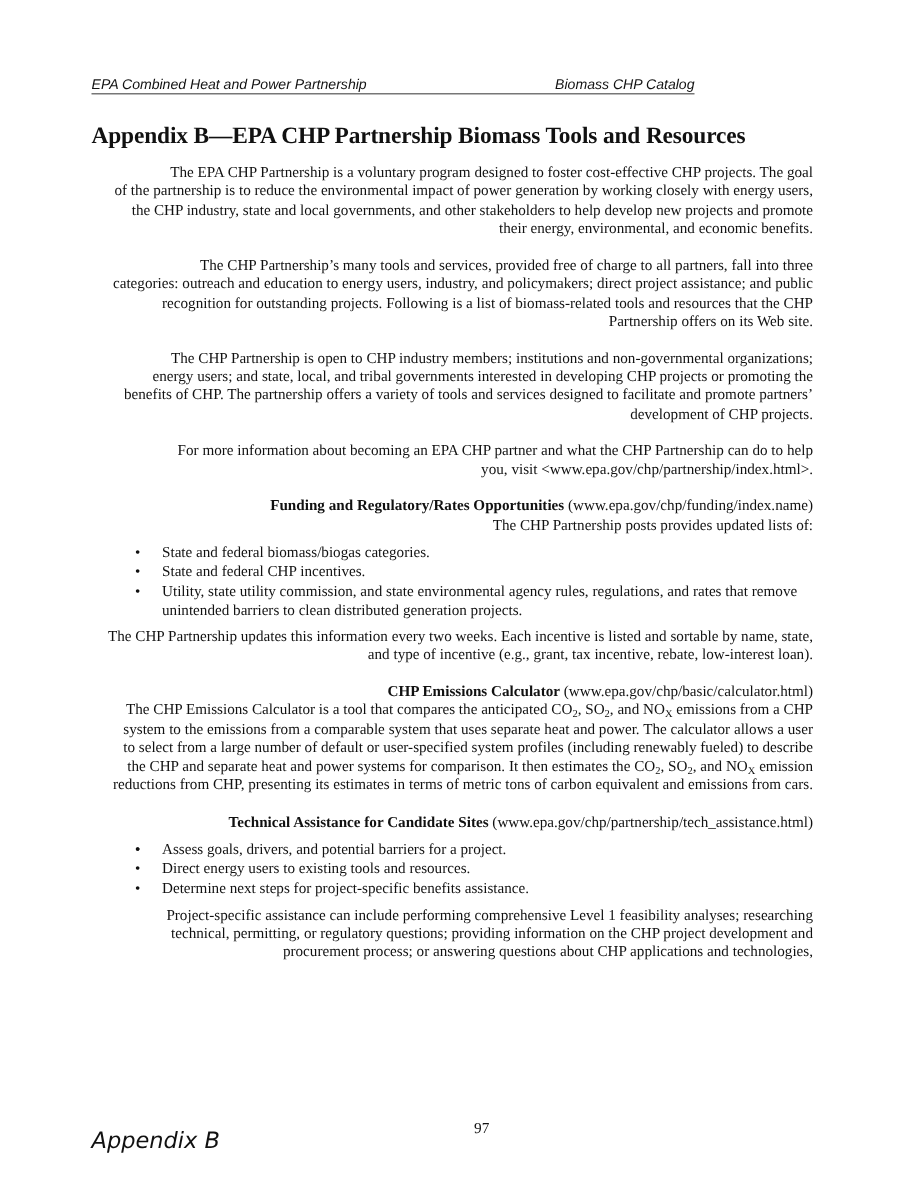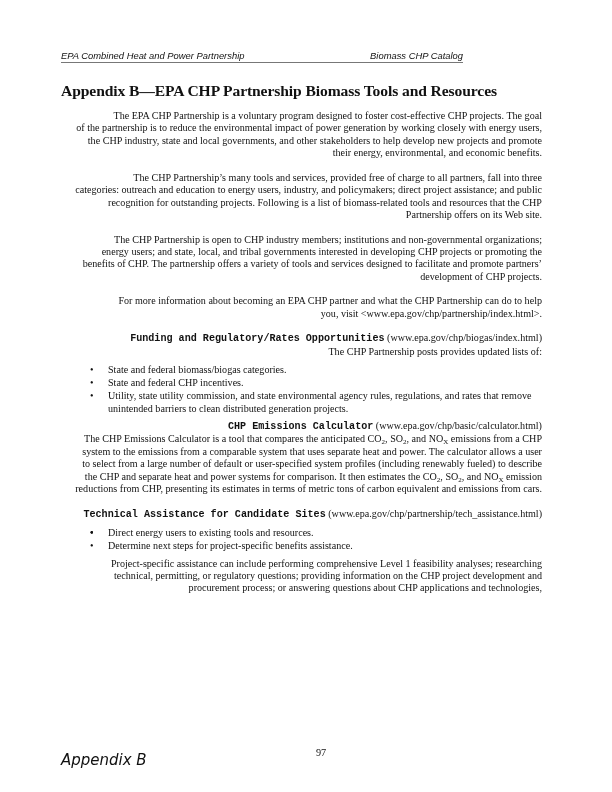--- a/index.html
+++ b/index.html
@@ -16,21 +16,21 @@
     position: absolute; left: 61px; top: 70px;
     font-family: Liberation Serif, serif; font-weight: bold; font-size: 15.6px;
     letter-spacing: -0.1px; white-space: nowrap;
   }
   .body {
     position: absolute; left: 72px; top: 98px; width: 470px;
     font-family: "Liberation Serif", serif; font-size: 10.1px; line-height: 12.4px;
   }
   .para { margin: 0 0 12.2px 0; text-align: right; }
   .indent { text-indent: 36px; }
-  .section-head { font-weight: bold; font-family: Liberation Mono, monospace; }
+  .section-head { font-weight: bold; }
   .url { font-weight: normal; }
   .bullets { margin: 6px 0 5px 0; padding: 0; list-style: none; }
   .bullets li { position: relative; padding-left: 36px; margin: 0 0 0.6px 0; }
   .bullets li .bullet { position: absolute; left: 18px; top: 0; }
   .tight { margin-bottom: 0; }
   sub { font-size: 7px; line-height: 0; vertical-align: -2px; }
   .footer-left {
     position: absolute; left: 61px; top: 739px;
     font-family: "DejaVu Sans", sans-serif; font-style: italic; font-size: 15px;
   }
@@ -52,44 +52,45 @@
   <div class="title">Appendix B—EPA CHP Partnership Biomass Tools and Resources</div>
 
   <div class="body">
     <p class="para indent">The EPA CHP Partnership is a voluntary program designed to foster cost-effective CHP projects. The goal of the partnership is to reduce the environmental impact of power generation by working closely with energy users, the CHP industry, state and local governments, and other stakeholders to help develop new projects and promote their energy, environmental, and economic benefits.</p>
     <p class="para indent">The CHP Partnership’s many tools and services, provided free of charge to all partners, fall into three categories: outreach and education to energy users, industry, and policymakers; direct project assistance; and public recognition for outstanding projects. Following is a list of biomass-related tools and resources that the CHP Partnership offers on its Web site.</p>
     <p class="para indent">The CHP Partnership is open to CHP industry members; institutions and non-governmental organizations; energy users; and state, local, and tribal governments interested in developing CHP projects or promoting the benefits of CHP. The partnership offers a variety of tools and services designed to facilitate and promote partners’ development of CHP projects.</p>
     <p class="para indent">For more information about becoming an EPA CHP partner and what the CHP Partnership can do to help you, visit &lt;www.epa.gov/chp/partnership/index.html&gt;.</p>
 
     <div>
       <p class="para tight">
-        <span class="section-head">Funding and Regulatory/Rates Opportunities</span><span class="url"> (www.epa.gov/chp/biogas/index.html)</span><br>
+        <span class="section-head">Funding and Regulatory/Rates Opportunities</span><span class="url"> (www.epa.gov/chp/funding/index.name)</span><br>
         <span>The CHP Partnership posts provides updated lists of:</span>
       </p>
       <ul class="bullets">
         <li><span class="bullet">•</span><span>State and federal biomass/biogas categories.</span></li>
         <li><span class="bullet">•</span><span>State and federal CHP incentives.</span></li>
         <li><span class="bullet">•</span><span>Utility, state utility commission, and state environmental agency rules, regulations, and rates that remove unintended barriers to clean distributed generation projects.</span></li>
       </ul>
+      <p class="para">The CHP Partnership updates this information every two weeks. Each incentive is listed and sortable by name, state, and type of incentive (e.g., grant, tax incentive, rebate, low-interest loan).</p>
     </div>
 
     <div>
       <p class="para">
         <span class="section-head">CHP Emissions Calculator</span><span class="url"> (www.epa.gov/chp/basic/calculator.html)</span><br>
         <span>The CHP Emissions Calculator is a tool that compares the anticipated CO</span><sub>2</sub><span>, SO</span><sub>2</sub><span>, and NO</span><sub>X</sub><span> emissions from a CHP system to the emissions from a comparable system that uses separate heat and power. The calculator allows a user to select from a large number of default or user-specified system profiles (including renewably fueled) to describe the CHP and separate heat and power systems for comparison. It then estimates the CO</span><sub>2</sub><span>, SO</span><sub>2</sub><span>, and NO</span><sub>X</sub><span> emission reductions from CHP, presenting its estimates in terms of metric tons of carbon equivalent and emissions from cars.</span>
       </p>
     </div>
 
     <div>
       <p class="para tight">
         <span class="section-head">Technical Assistance for Candidate Sites</span><span class="url"> (www.epa.gov/chp/partnership/tech_assistance.html)</span><br>
       </p>
       <ul class="bullets">
         <li><span class="bullet">•</span></li>
-        <li><span class="bullet">•</span></li>
+        <li><span class="bullet">•</span><span>Assess goals, drivers, and potential barriers for a project.</span></li>
         <li><span class="bullet">•</span><span>Direct energy users to existing tools and resources.</span></li>
         <li><span class="bullet">•</span><span>Determine next steps for project-specific benefits assistance.</span></li>
       </ul>
       <p class="para">Project-specific assistance can include performing comprehensive Level 1 feasibility analyses; researching technical, permitting, or regulatory questions; providing information on the CHP project development and procurement process; or answering questions about CHP applications and technologies,</p>
     </div>
   </div>
 
   <div class="footer-left">Appendix B</div>
   <div class="footer-page">97</div>
 </div>

